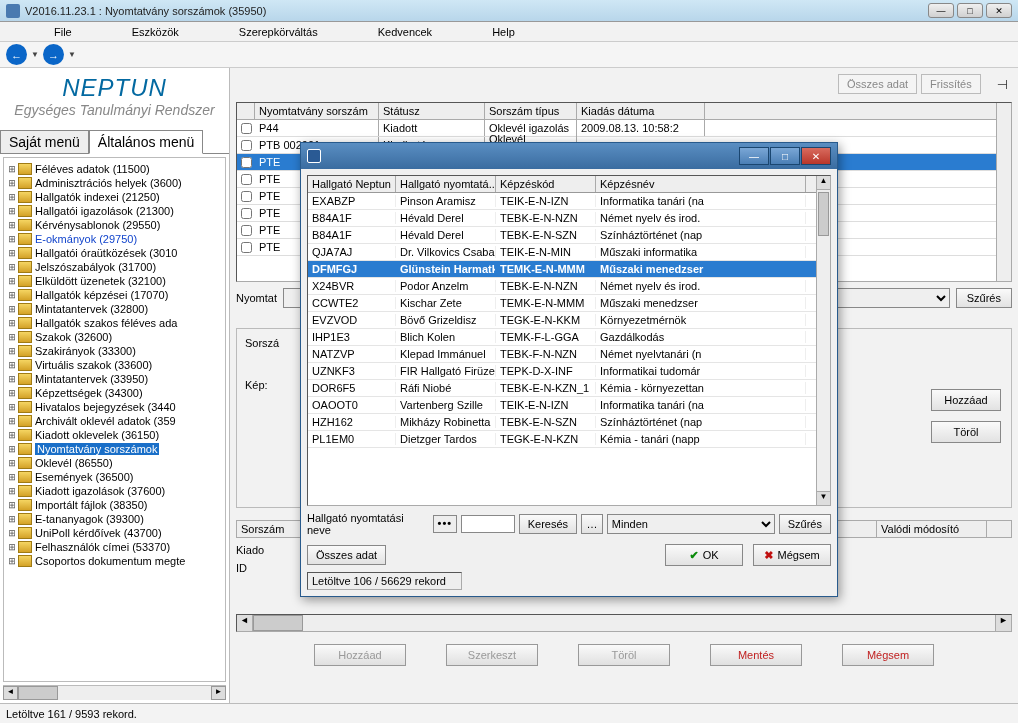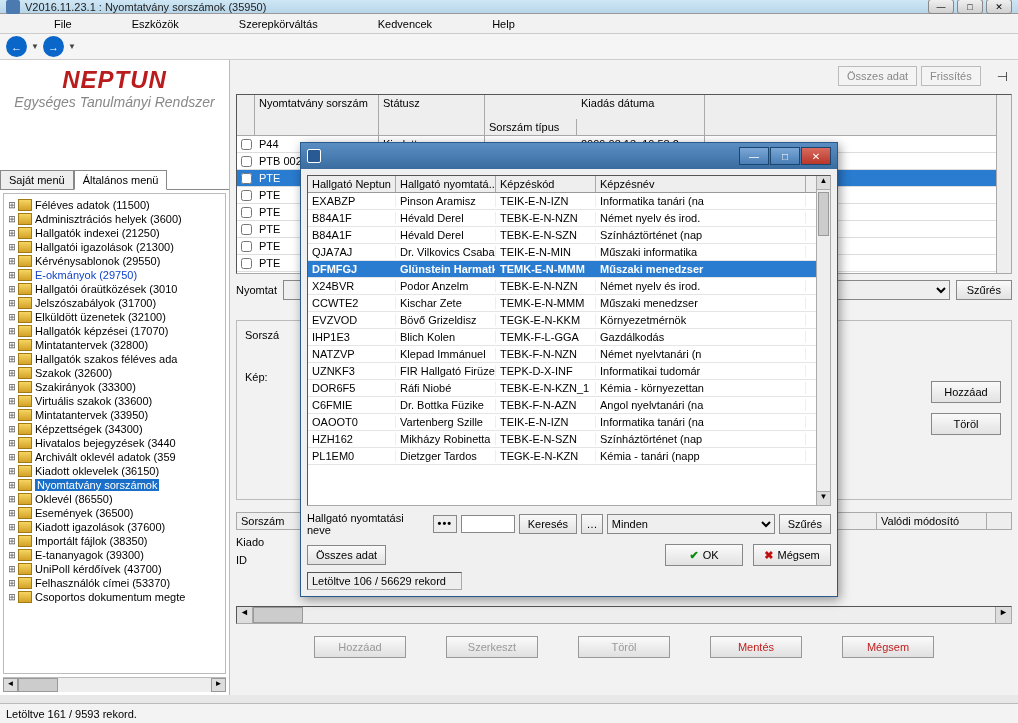--- a/index.html
+++ b/index.html
@@ -1,42 +1,42 @@
 <!DOCTYPE html>
 <html><head>
 <meta charset="utf-8">
 <style>
 * { box-sizing: border-box; margin: 0; padding: 0; }
 body { font-family: Tahoma, Arial, sans-serif; font-size: 11px; background: #e8e8e8; width: 1018px; height: 723px; overflow: hidden; position: relative; }
 
 
-.main-titlebar { background: linear-gradient(to bottom, #cfe7f5, #b8d6ea); height: 14px; display: flex; align-items: center; padding: 0 6px; border-bottom: 1px solid #999; }
+.main-titlebar { background: linear-gradient(to bottom, #cfe7f5, #b8d6ea); height: 22px; display: flex; align-items: center; padding: 0 6px; border-bottom: 1px solid #999; }
 .main-titlebar .icon { width: 14px; height: 14px; margin-right: 5px; background: #4a7ab0; border-radius: 2px; }
 .main-titlebar .title { flex: 1; color: #222; }
 .win-controls { display: flex; gap: 3px; }
 .win-btn { width: 26px; height: 15px; border: 1px solid #888; background: linear-gradient(#f0f0f0,#d0d0d0); border-radius: 3px; display: flex; align-items: center; justify-content: center; font-size: 9px; cursor: pointer; }
 
 
 .menubar { background: #f2f2f2; padding: 2px 8px; display: flex; gap: 14px; border-bottom: 1px solid #ccc; height: 20px; align-items: center; }
 .menubar span { cursor: pointer; padding-left: 46px; }
 
 
 .navbar { background: #f5f5f5; height: 26px; display: flex; align-items: center; padding: 0 6px; gap: 2px; border-bottom: 1px solid #ccc; }
 .nav-btn { width: 21px; height: 21px; border-radius: 50%; background: #0a66c8; color: #fff; display: flex; align-items: center; justify-content: center; font-size: 11px; cursor: pointer; }
 .nav-drop { font-size: 8px; color: #444; padding: 0 2px; cursor: pointer; }
 
 
 .body { display: flex; height: calc(100% - 22px - 20px - 26px - 20px); }
 .left-pane { width: 230px; background: #fff; border-right: 1px solid #bbb; display: flex; flex-direction: column; }
 .logo-area { padding: 6px; text-align: center; }
-.logo-text { font-size: 24px; font-weight: bold; color: #b91c1c; font-style: italic; letter-spacing: 1px; }
+.logo-text { font-size: 24px; font-weight: normal; color: #0369a1; font-style: italic; letter-spacing: 1px; }
 .logo-sub { font-size: 14px; color: #888; font-style: italic; }
 
 .tab-strip { display: flex; border-bottom: 1px solid #888; margin-top: 6px; }
-.tab { padding: 3px 8px; border: 1px solid #888; border-bottom: none; background: #eee; cursor: pointer; font-size: 11px; margin-top: 48px; }
+.tab { padding: 3px 8px; border: 1px solid #888; border-bottom: none; background: #eee; cursor: pointer; font-size: 14px; }
 .tab.active { background: #fff; border-bottom: 1px solid #fff; margin-bottom: -1px; }
 
 .tree { flex: 1; overflow: auto; padding: 4px 2px; border: 1px solid #bbb; margin: 3px; font-size: 11px; }
 .tree-item { display: flex; align-items: center; white-space: nowrap; padding: 1px 0; cursor: pointer; }
 .tree-item .exp { width: 12px; text-align: center; color: #555; font-size: 9px; }
 .tree-item .ico { width: 14px; height: 12px; background: linear-gradient(#f5d562,#d4a227); border: 1px solid #a07b14; margin-right: 3px; }
 .tree-item.blue-text span.label { color: #1144cc; }
 .tree-item.selected span.label { background: #1a6fc8; color: #fff; padding: 0 2px; }
 .left-scroll { height: 15px; background: #eee; border-top: 1px solid #bbb; margin: 0 3px 3px; display: flex; }
 .left-scroll .track { flex: 1; }
@@ -48,21 +48,21 @@
 .topright-btns { position: absolute; right: 10px; top: 6px; display: flex; gap: 4px; align-items: center; }
 .flat-btn { height: 20px; padding: 0 8px; border: 1px solid #bbb; background: #f4f4f4; color: #888; font-size: 11px; cursor: pointer; }
 .pin-icon { margin-left: 12px; font-size: 13px; color: #333; }
 
 .back-table-area { margin-top: 28px; border: 1px inset #aaa; background: #fff; height: 180px; position: relative; }
 .bt-head { display: flex; background: #eee; border-bottom: 1px solid #aaa; }
 .bt-cell { border-right: 1px solid #aaa; padding: 2px 4px; font-size: 11px; }
 .bt-col0 { width: 18px; }
 .bt-col1 { width: 124px; }
 .bt-col2 { width: 106px; }
-.bt-col3 { width: 92px; margin-top: 24px; }
+.bt-col3 { width: 92px; }
 .bt-col4 { width: 128px; }
 .bt-row { display: flex; border-bottom: 1px solid #ddd; height: 17px; align-items: center; }
 .bt-row .cb { width: 18px; display: flex; justify-content: center; }
 .bt-row .cb input { width: 11px; height: 11px; }
 .bt-row.sel { background: #2a7cd0; color: #fff; }
 .bt-scroll-v { position: absolute; right: 0; top: 0; bottom: 0; width: 15px; background: #eee; border-left: 1px solid #aaa; }
 
 .mid-row { display: flex; align-items: center; margin-top: 6px; gap: 6px; }
 .mid-row label { font-size: 11px; }
 .mid-row select { flex: 1; height: 20px; border: 1px solid #888; font-size: 11px; }
@@ -555,26 +555,20 @@
             <div class="mt-c3">TEPK-D-X-INF</div>
             <div class="mt-c4">Informatikai tudomár</div>
           </div>
           <div class="mt-row">
             <div class="mt-c1">DOR6F5</div>
             <div class="mt-c2">Ráfi Niobé</div>
             <div class="mt-c3">TEBK-E-N-KZN_1</div>
             <div class="mt-c4">Kémia - környezettan</div>
           </div>
           <div class="mt-row">
-            <div class="mt-c1">C6FMIE</div>
-            <div class="mt-c2">Dr. Bottka Füzike</div>
-            <div class="mt-c3">TEBK-F-N-AZN</div>
-            <div class="mt-c4">Angol nyelvtanári (na</div>
-          </div>
-          <div class="mt-row">
             <div class="mt-c1">OAOOT0</div>
             <div class="mt-c2">Vartenberg Szille</div>
             <div class="mt-c3">TEIK-E-N-IZN</div>
             <div class="mt-c4">Informatika tanári (na</div>
           </div>
           <div class="mt-row">
             <div class="mt-c1">HZH162</div>
             <div class="mt-c2">Mikházy Robinetta</div>
             <div class="mt-c3">TEBK-E-N-SZN</div>
             <div class="mt-c4">Színháztörténet (nap</div>

